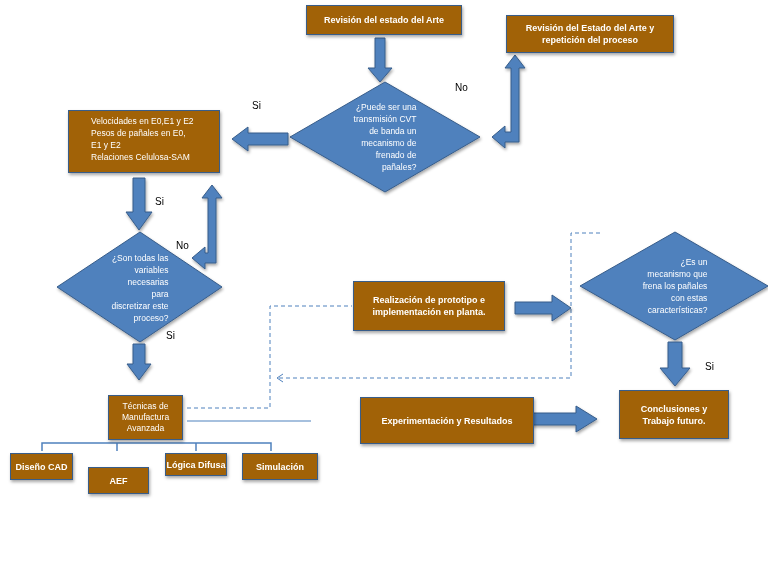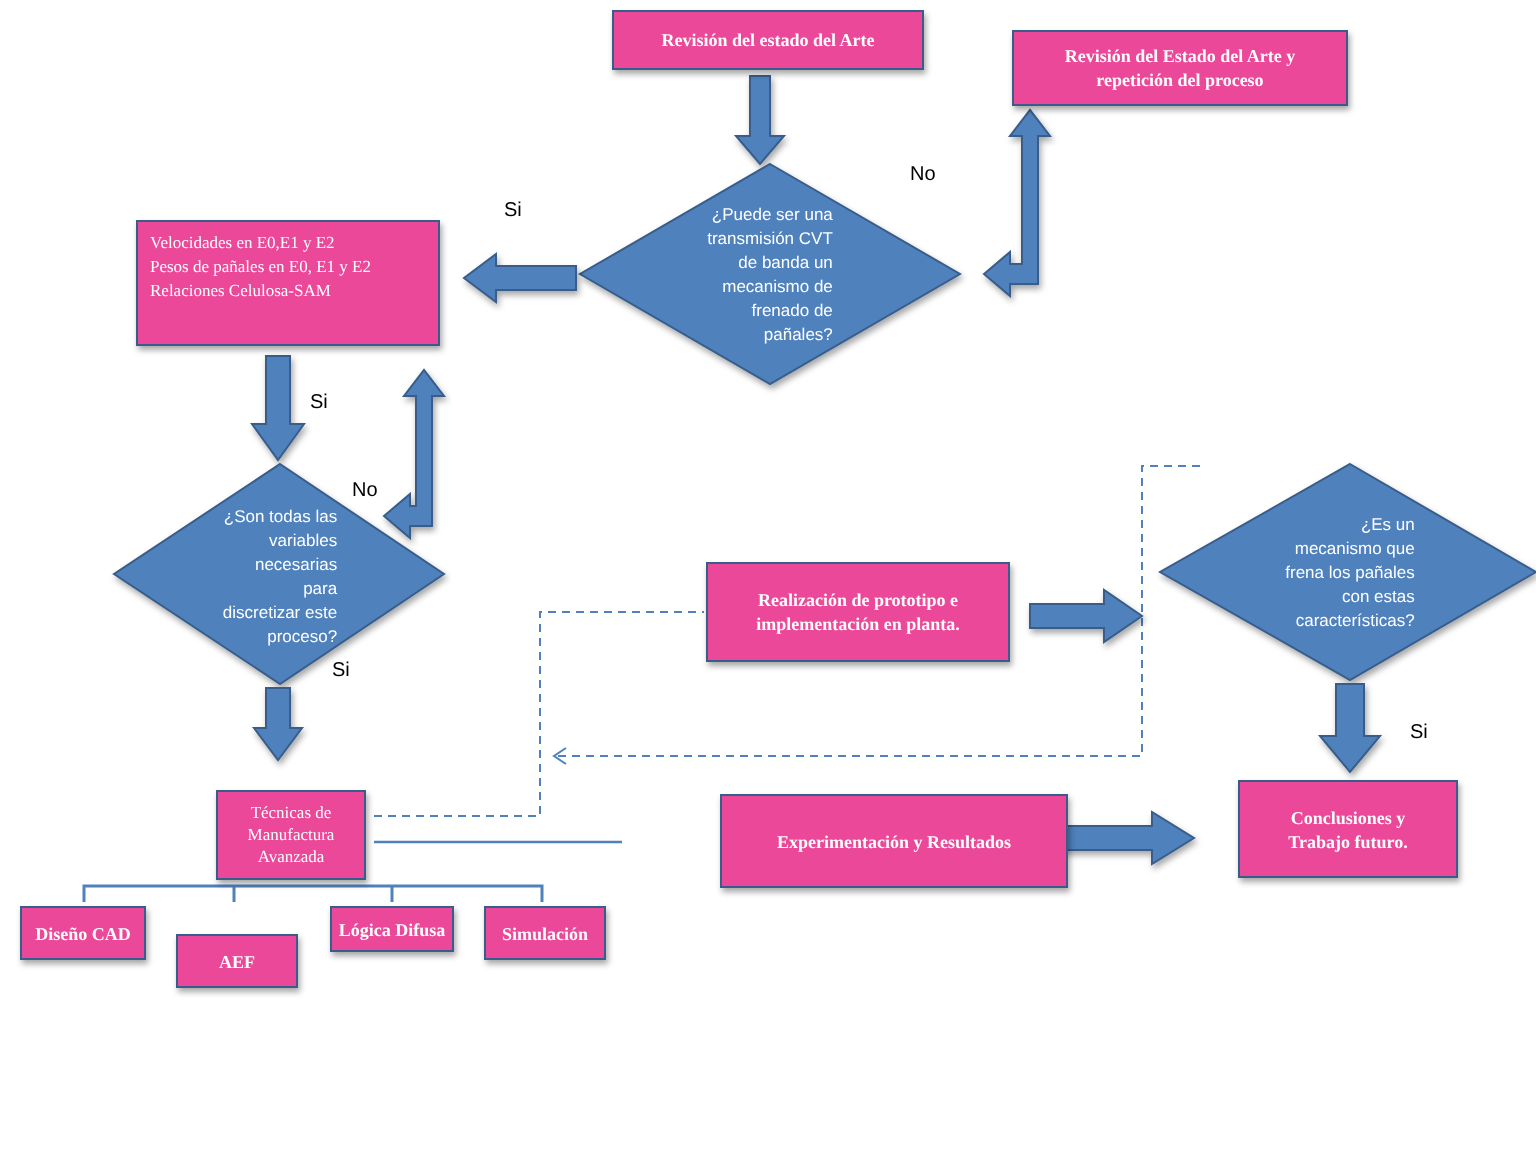--- a/index.html
+++ b/index.html
@@ -1,24 +1,24 @@
 <!DOCTYPE html>
 <html><head>
   <meta charset="utf-8">
   <style>
     html, body { margin: 0; padding: 0; background: #ffffff; }
     body { width: 768px; height: 576px; position: relative; overflow: hidden;
            font-family: "Liberation Sans", "DejaVu Sans", sans-serif; }
     #canvas { position: absolute; left: 0; top: 0; width: 768px; height: 576px; }
-    .box { position: absolute; background: #ec4899; border: 1px solid #385d8a;
+    .box { position: absolute; background: #a16207; border: 1px solid #385d8a;
            color: #ffffff; font-weight: bold; font-size: 9px; line-height: 12px;
            display: flex; align-items: center; justify-content: center; text-align: center;
-           box-shadow: 1px 2px 3px rgba(0,0,0,0.35); box-sizing: border-box; font-family: Liberation Serif, serif; }
+           box-shadow: 1px 2px 3px rgba(0,0,0,0.35); box-sizing: border-box; }
     .box.plain { font-weight: normal; }
-    .box.left { justify-content: flex-start; text-align: left; align-items: flex-start; padding: 4px 6px; }
+    .box.left { justify-content: flex-start; text-align: left; align-items: flex-start; padding: 4px 22px; }
     .diamond-text { position: absolute; color: #ffffff; font-size: 8.5px; line-height: 12px;
            text-align: right; display: flex; align-items: center; justify-content: center; }
     .lbl { position: absolute; font-size: 10px; color: #000000; }
     .multiline { white-space: pre-line; }
   </style>
 </head>
 <body>
 
 <svg id="canvas" viewBox="0 0 768 576" xmlns="http://www.w3.org/2000/svg">
   <defs>
@@ -88,21 +88,21 @@
 
 <div class="box" style="left:10px;top:453px;width:63px;height:27px;">
   <span>Diseño CAD</span>
 </div>
 <div class="box" style="left:88px;top:453px;width:61px;height:27px;margin-top:14px;">
   <span>AEF</span>
 </div>
 <div class="box" style="left:165px;top:453px;width:62px;height:23px;">
   <span>Lógica Difusa</span>
 </div>
-<div class="box" style="left:242px;top:453px;width:61px;height:27px;">
+<div class="box" style="left:242px;top:453px;width:76px;height:27px;">
   <span>Simulación</span>
 </div>
 
 <div class="box multiline" style="left:353px;top:281px;width:152px;height:50px;">
   <span>Realización  de prototipo e
 implementación en planta.</span>
 </div>
 
 <div class="box" style="left:322px;top:397px;width:174px;height:47px;margin-left:38px;">
   <span>Experimentación  y Resultados</span>

